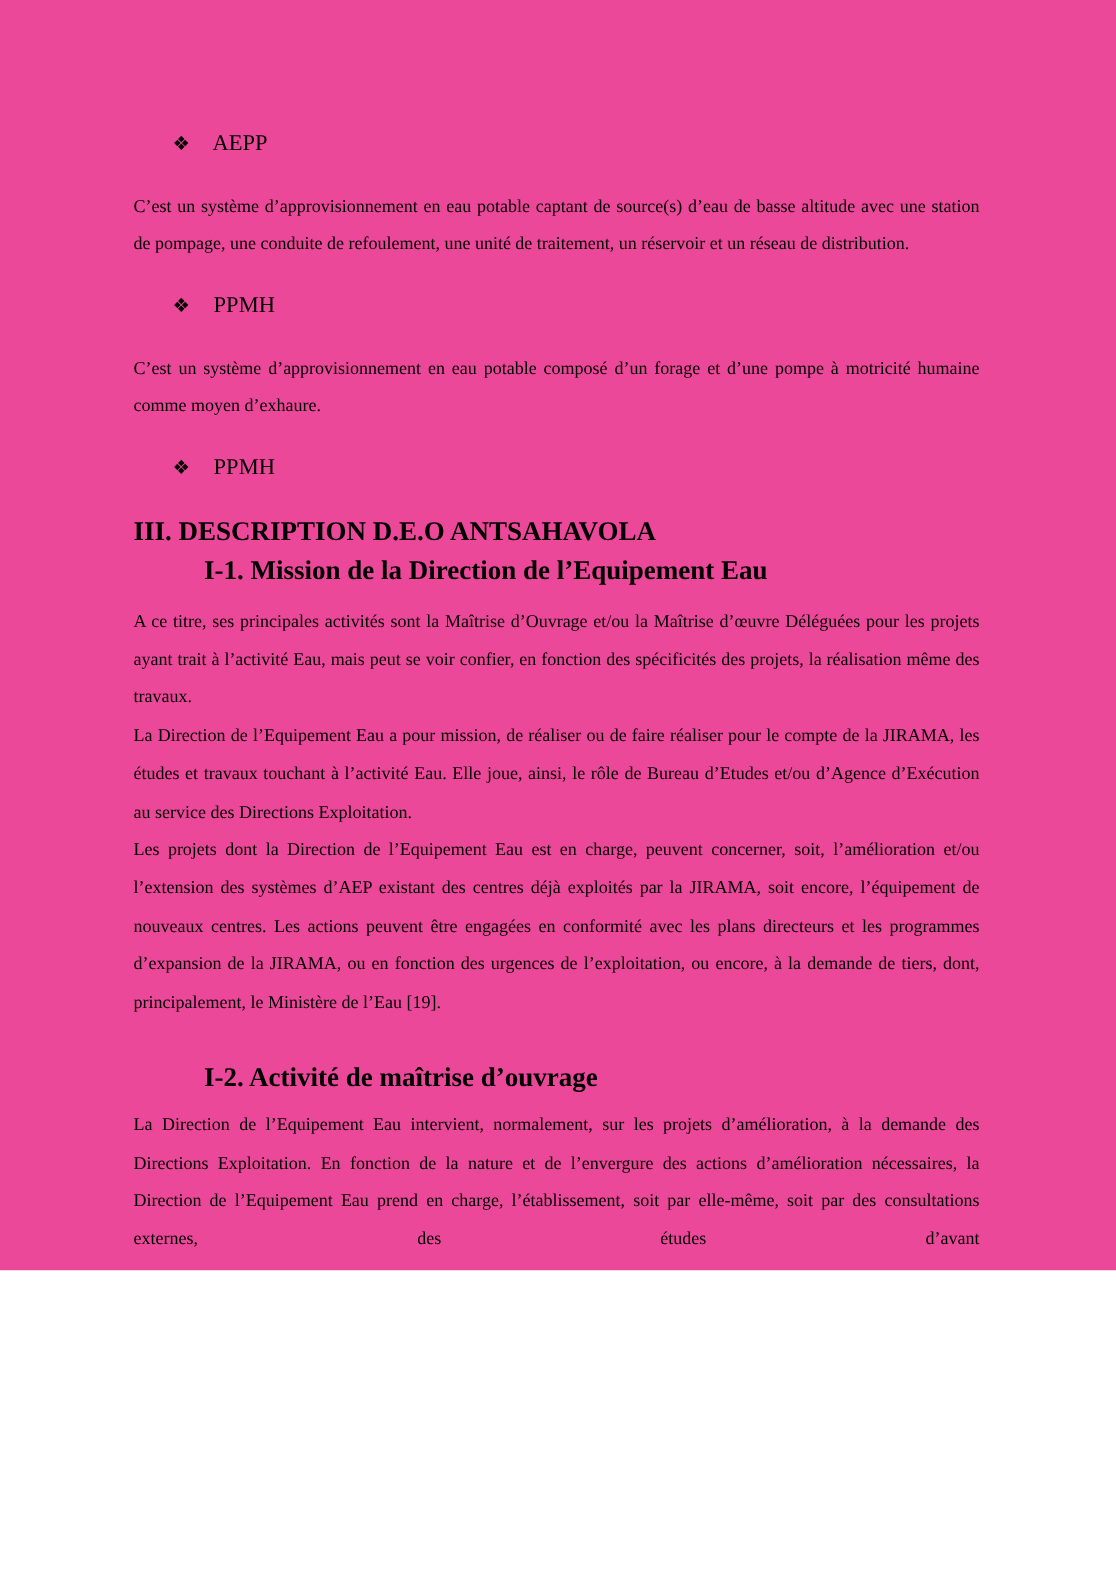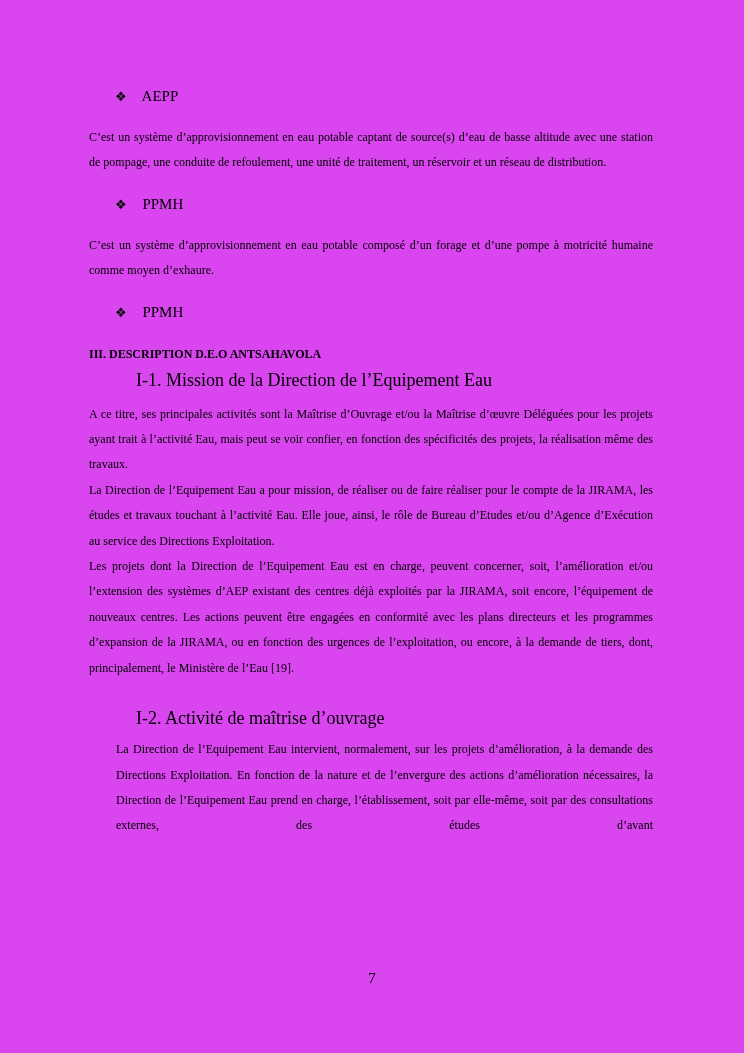--- a/index.html
+++ b/index.html
@@ -3,22 +3,22 @@
 <meta charset="utf-8">
 <style>
   html, body {
     margin: 0;
     padding: 0;
     background: #ffffff;
   }
   .page {
     position: relative;
     width: 744px;
-    height: 1053px;
-    background: #d946ef;
+    height: 847px;
+    background: #ec4899;
     font-family: "Liberation Serif", serif;
     color: #000000;
     overflow: hidden;
   }
   .content {
     position: absolute;
     left: 89px;
     top: 84px;
     width: 564px;
   }
@@ -26,44 +26,43 @@
     margin: 0 0 16px 0;
     font-size: 12px;
     line-height: 25.4px;
     text-align: justify;
   }
   .para.tight {
     margin-bottom: 0;
   }
   .para.justify-last {
     text-align-last: justify;
-    margin-left: 27px;
   }
   .bullet-item {
     margin: 0 0 16px 26px;
     font-size: 15px;
     line-height: 25px;
   }
   .bullet-glyph {
     font-family: "DejaVu Sans", sans-serif;
     font-size: 13px;
     display: inline-block;
     margin-right: 12px;
     vertical-align: baseline;
   }
   .h-main {
     margin: 0;
-    font-size: 12px;
+    font-size: 18px;
     font-weight: bold;
     line-height: 26px;
   }
   .h-sub {
     margin: 0 0 9px 47px;
     font-size: 18px;
-    font-weight: normal;
+    font-weight: bold;
     line-height: 26px;
   }
   .h-sub.spaced {
     margin-top: 24px;
     margin-bottom: 6px;
   }
   .page-footer {
     position: absolute;
     top: 966px;
     left: 0;

